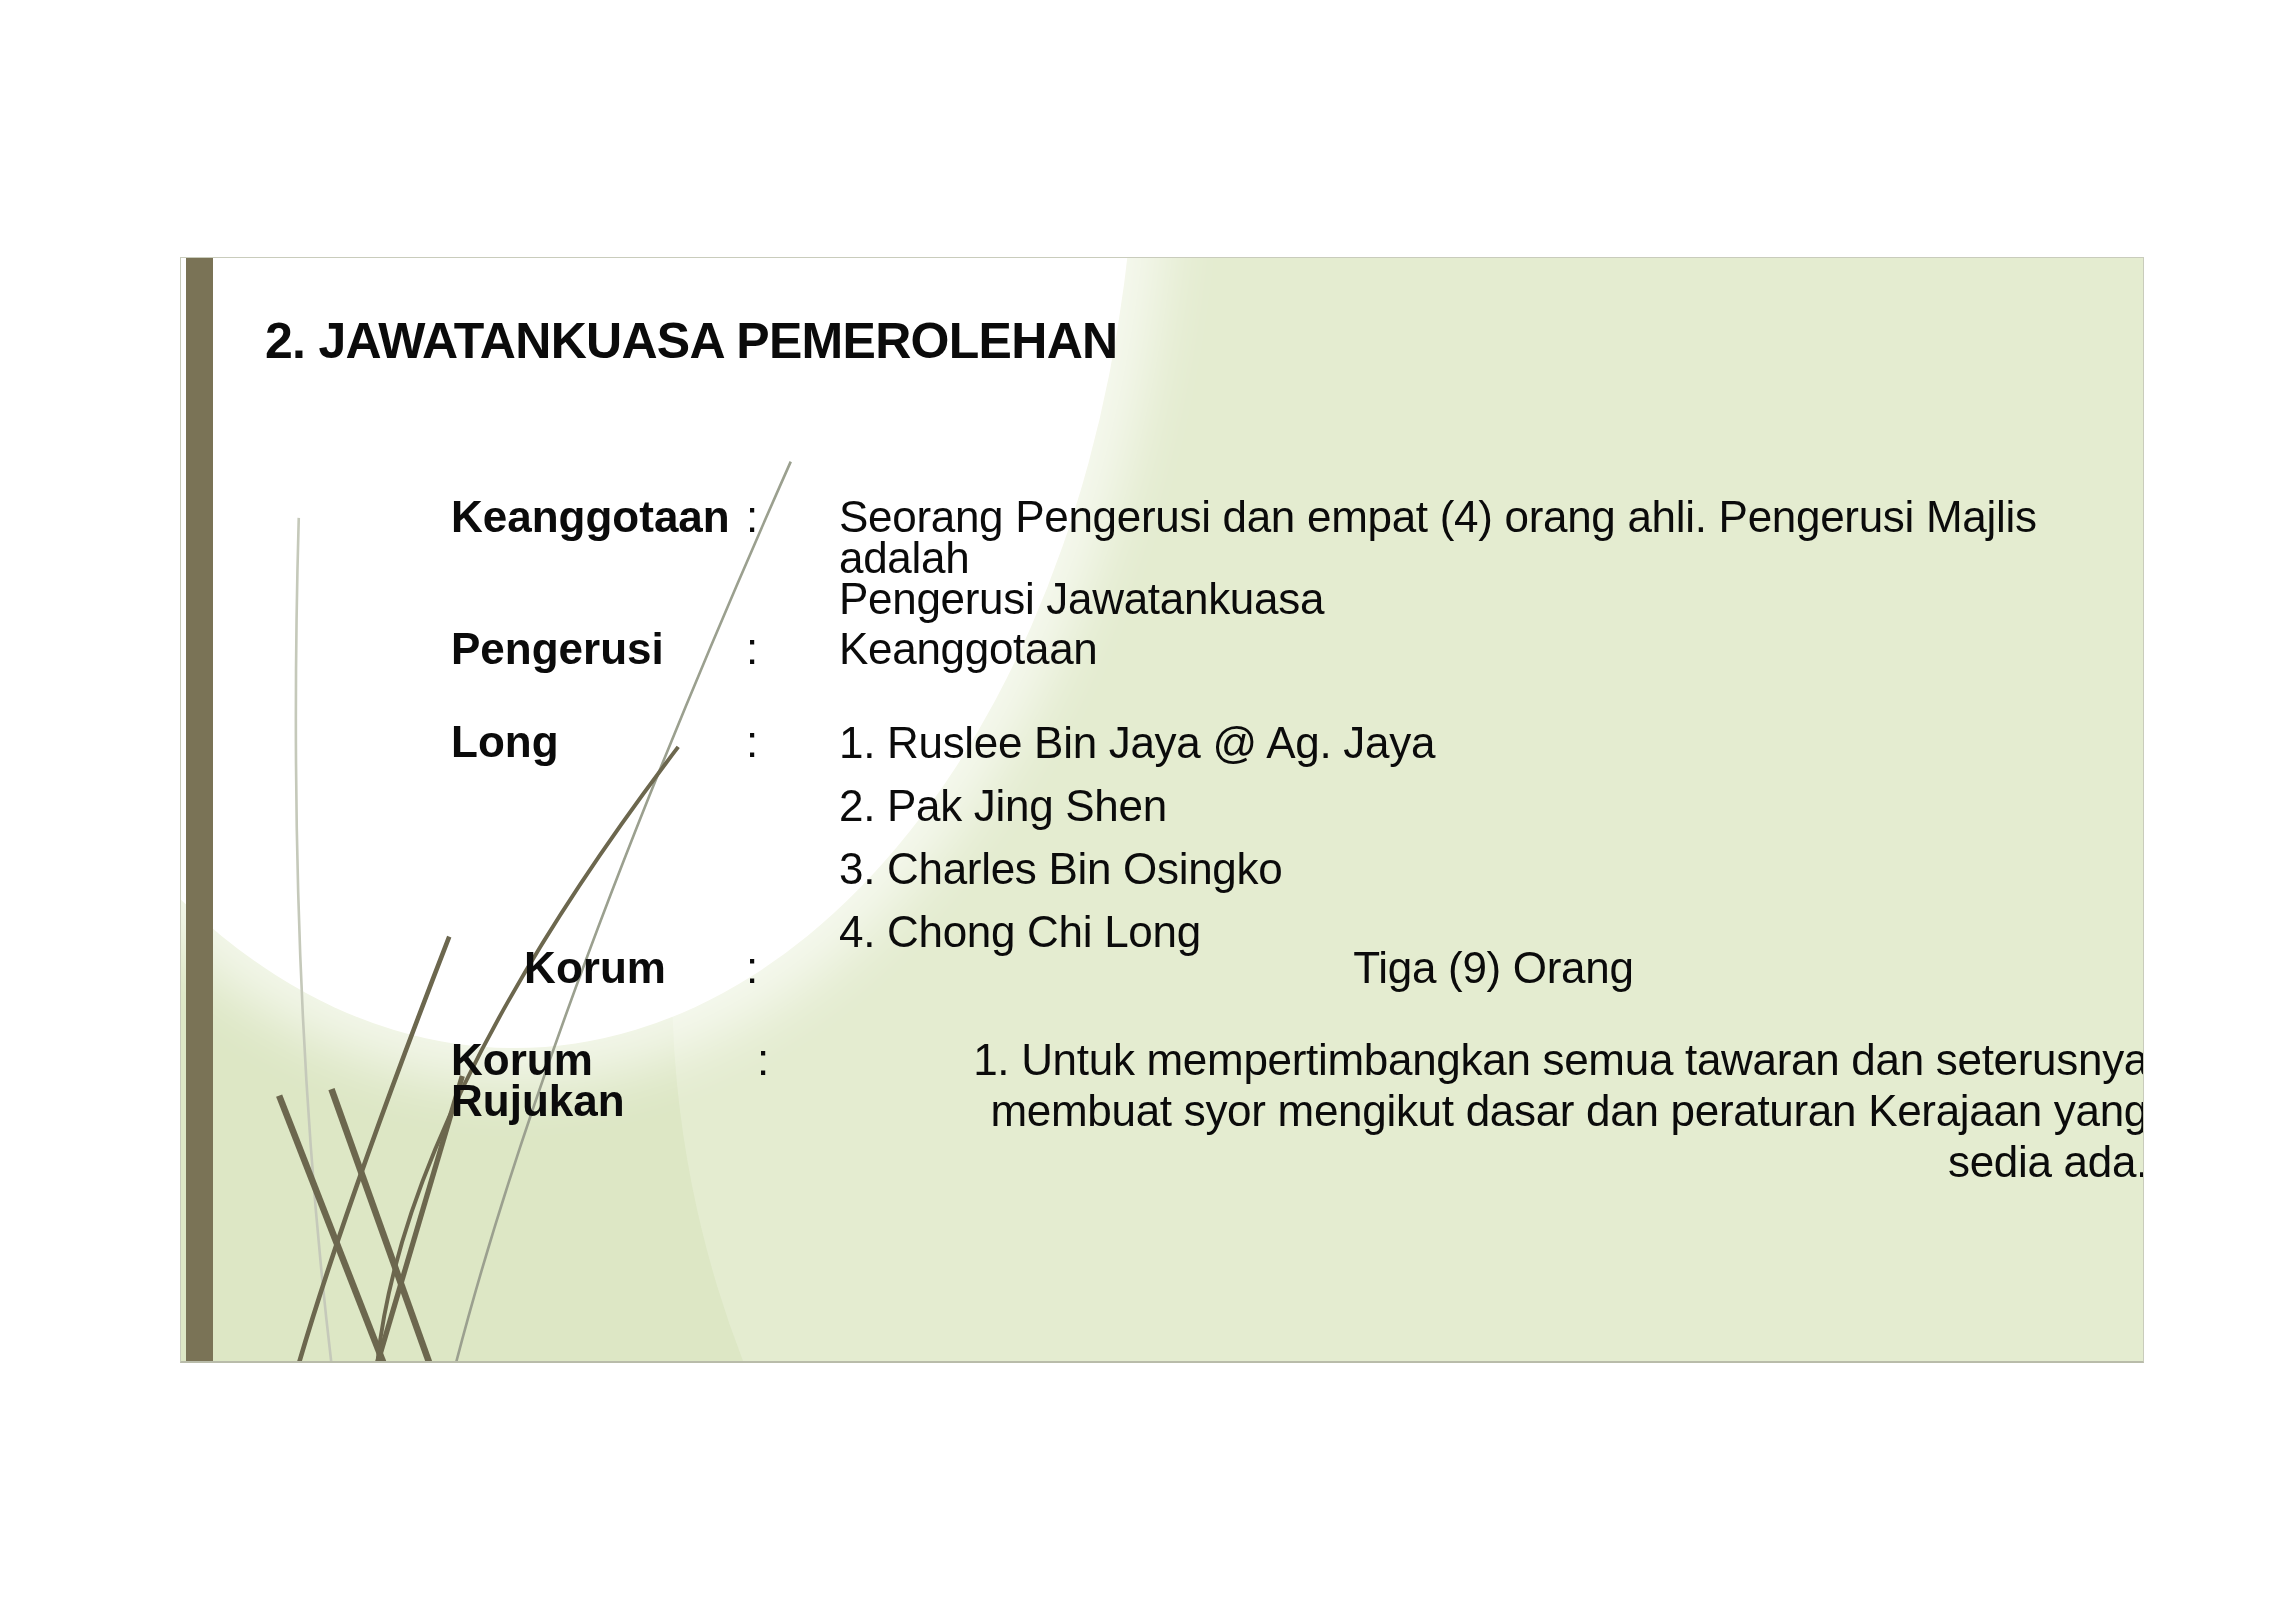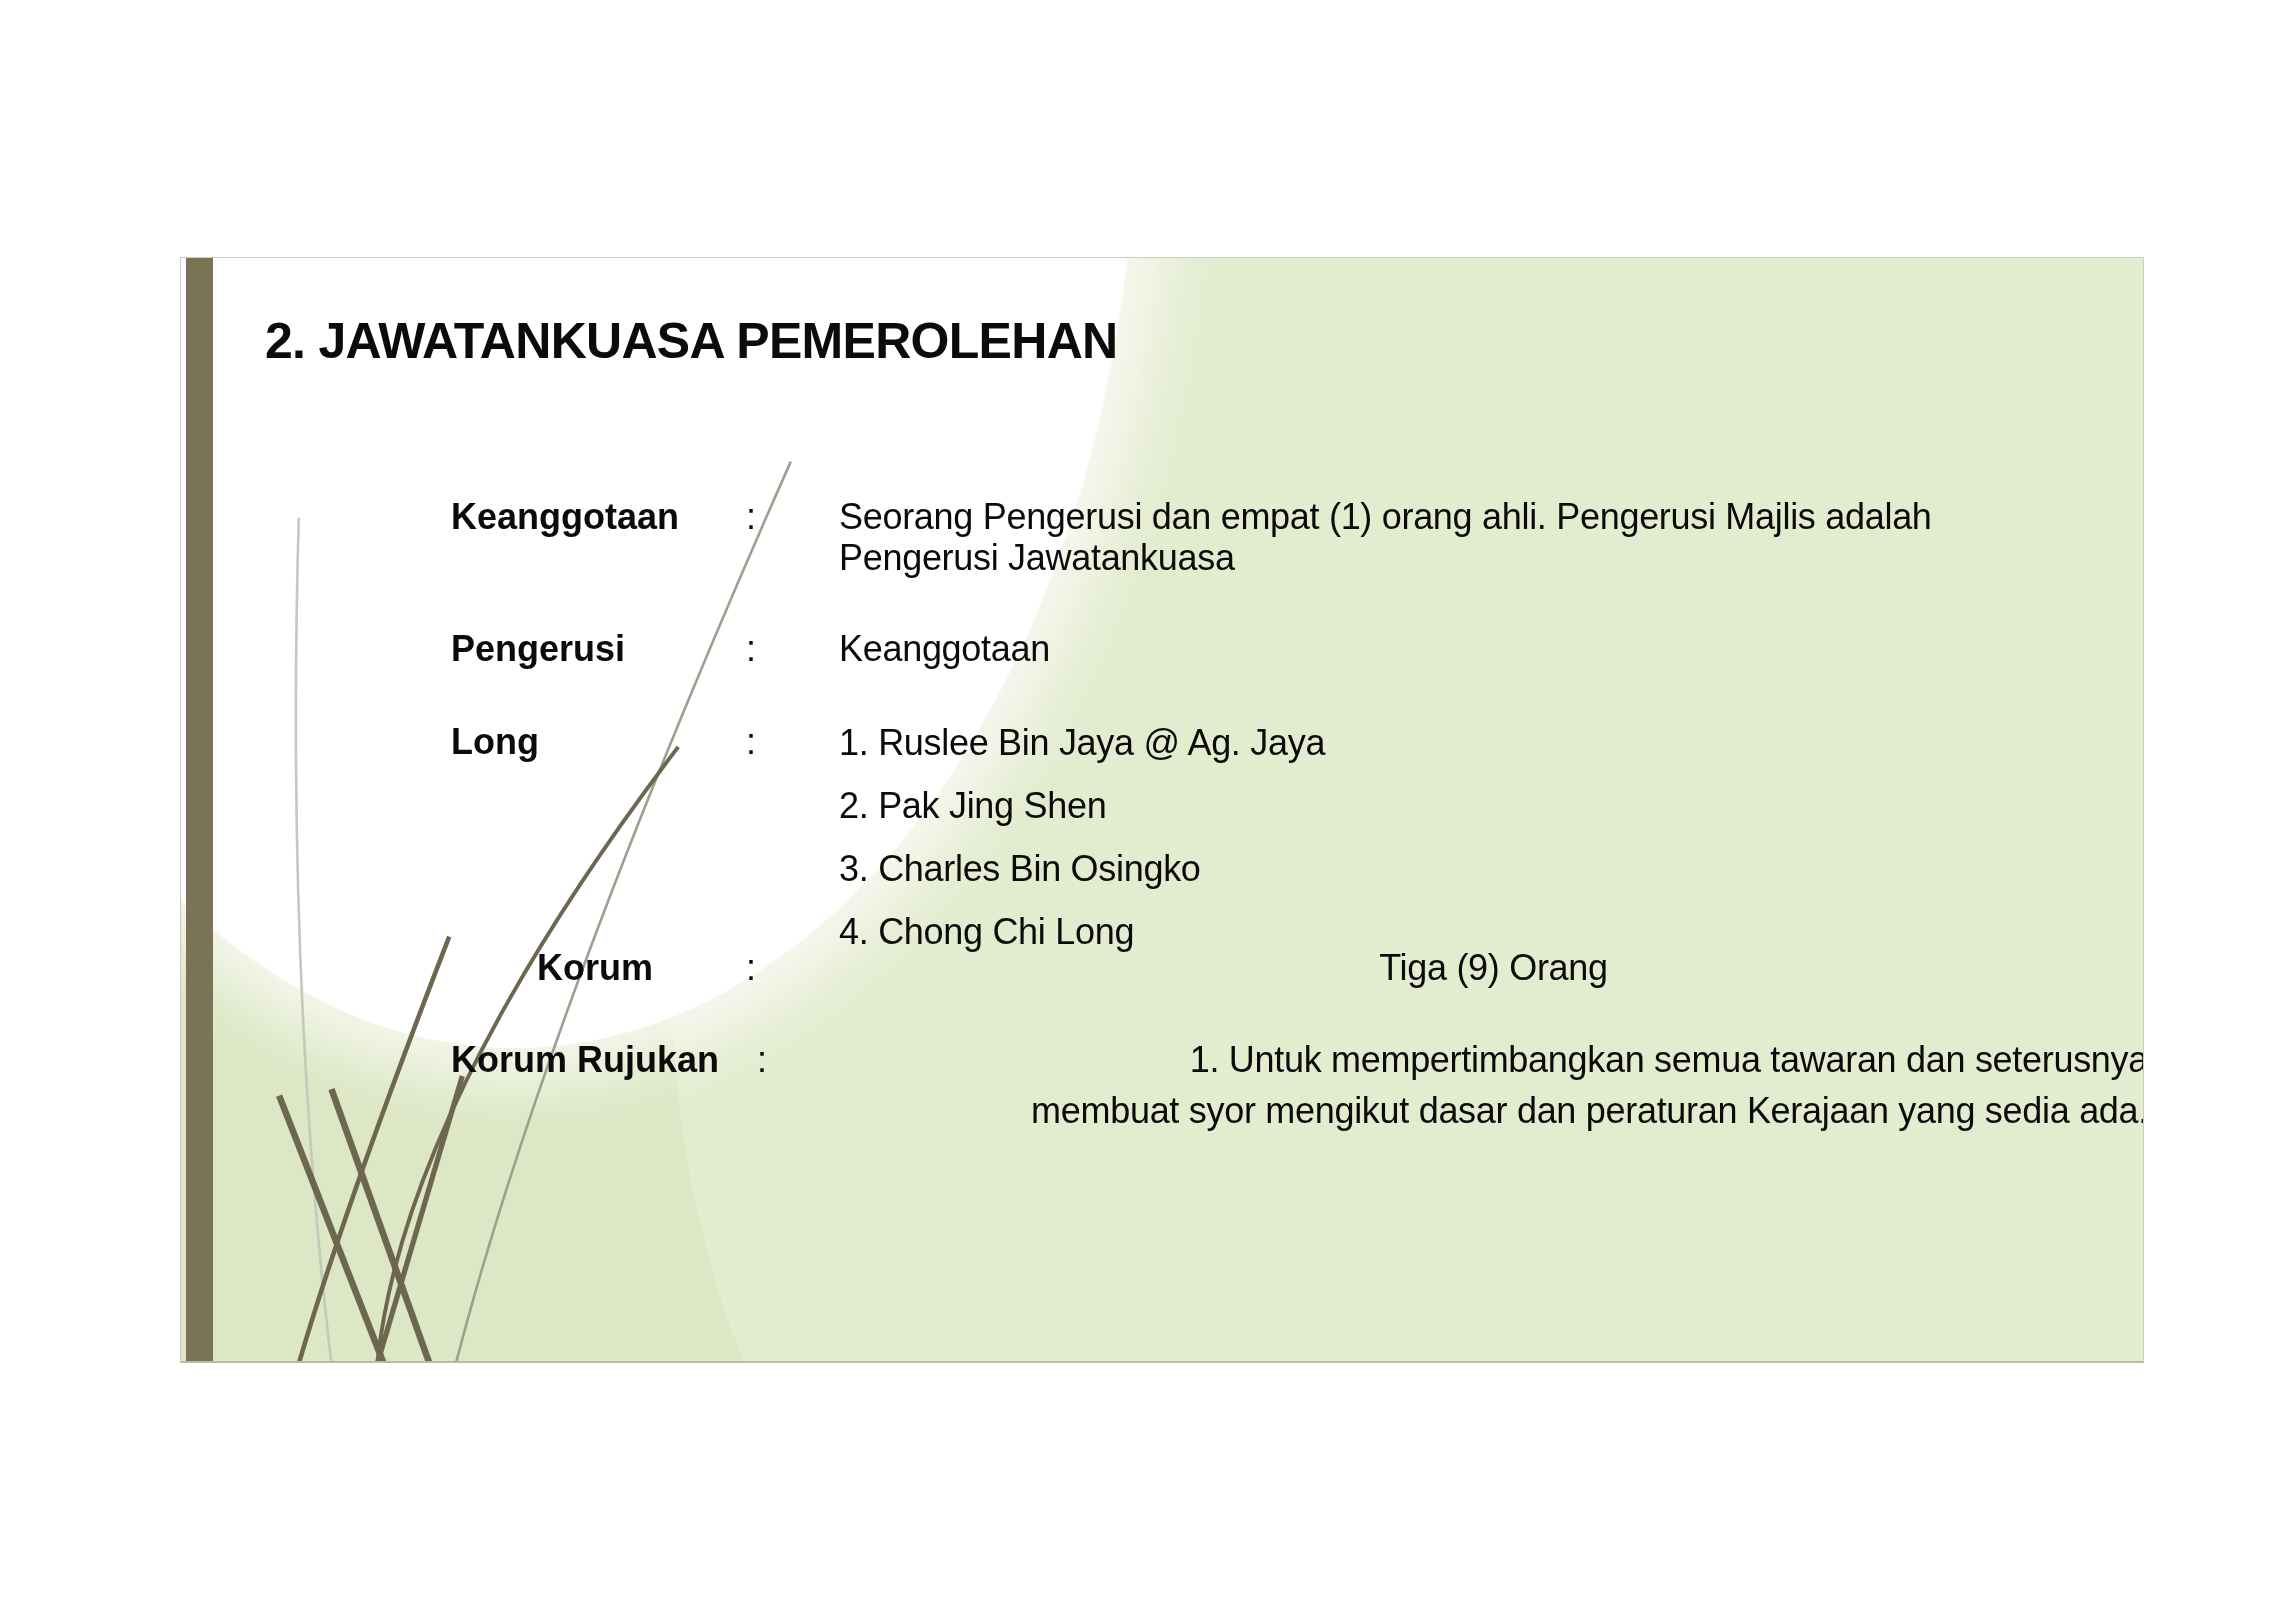--- a/index.html
+++ b/index.html
@@ -19,21 +19,21 @@
     border-radius:50%;background:var(--slide_bg_light);opacity:.75;}
   .circle-white{position:absolute;left:-288px;top:-1108px;width:1243px;height:1898px;
     border-radius:50%;background:var(--circle_white);
     box-shadow:0 0 59px 36px rgba(255,255,255,.65);}
   .grass{position:absolute;left:0;top:0;width:1964px;height:1106px;}
   .left-bar{position:absolute;left:4.6px;top:0;width:27.5px;height:100%;
     background:var(--bar);}
   .content{position:absolute;left:0;top:0;width:100%;height:100%;}
   .slide-title{position:absolute;left:84px;top:54px;
     font-size:50px;font-weight:bold;letter-spacing:-0.7px;white-space:nowrap;}
-  .lbl,.col,.val{position:absolute;font-size:36px;line-height:41px;white-space:pre-wrap;}
+  .lbl,.col,.val{position:absolute;font-size:44px;line-height:41px;white-space:pre-wrap;}
   .lbl{left:270px;font-weight:bold;width:288px;}
   .col{left:565px;}
   .val{left:658px;width:1309px;letter-spacing:-0.3px;}
   
   .r1 .lbl,.r1 .col,.r1 .val{top:238px;}
   .r2 .lbl,.r2 .col,.r2 .val{top:370px;}
   .r3 .lbl,.r3 .col{top:463px;}           .r3 .val{top:453px;line-height:63px;}
   .r4 .lbl,.r4 .col,.r4 .val{top:689px;text-align:center;}
   .r5 .lbl,.r5 .col{top:781px;}          .r5 .val{top:776px;line-height:51px;text-align:right;}
   .r5 .col{left:576px;}
@@ -58,21 +58,21 @@
     </svg>
 
     <div class="left-bar"></div>
 
     <div class="content">
       <div class="slide-title">2. JAWATANKUASA PEMEROLEHAN</div>
 
       <div class="row r1">
         <div class="lbl">Keanggotaan</div>
         <div class="col">:</div>
-        <div class="val">Seorang Pengerusi dan empat (1) orang ahli. Pengerusi Majlis adalah
+        <div class="val">Seorang Pengerusi dan empat (4) orang ahli. Pengerusi Majlis adalah
 Pengerusi Jawatankuasa</div>
       </div>
 
       <div class="row r2">
         <div class="lbl">Pengerusi</div>
         <div class="col">:</div>
         <div class="val">Keanggotaan</div>
       </div>
 
       <div class="row r3">

